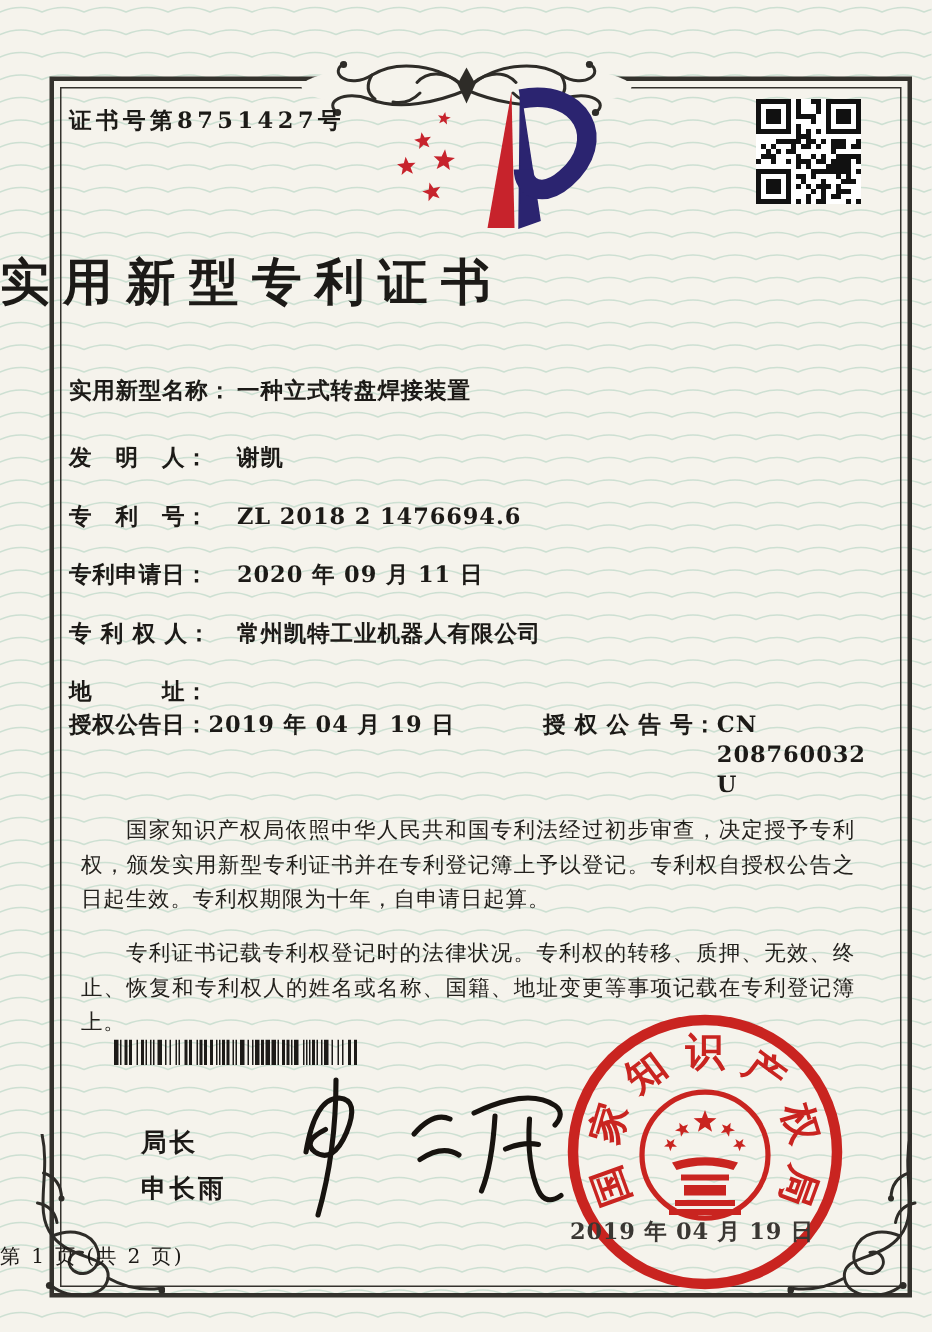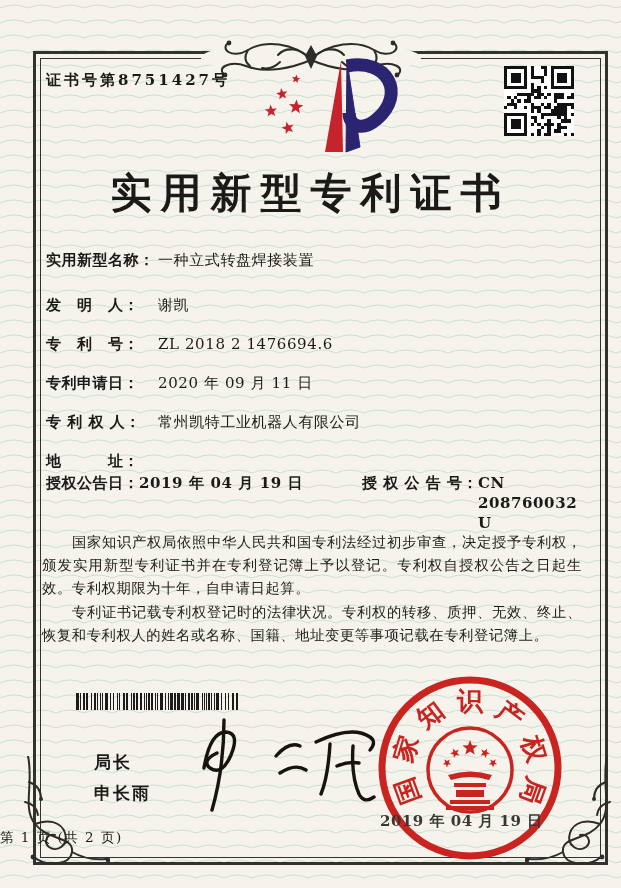--- a/index.html
+++ b/index.html
@@ -9,34 +9,34 @@
     font-family:"DejaVu Serif","Liberation Serif",serif;
   }
   #waves{position:absolute;left:0;top:0;width:621px;height:888px;z-index:0}
   .frame{position:absolute;left:40px;top:58px;right:20px;bottom:30px;border:1.5px solid #34322d;z-index:1}
   .frame::before{content:"";position:absolute;inset:-8px;border:3px solid #34322d}
   .content{position:absolute;inset:0;z-index:2}
   .cert-no{position:absolute;left:46px;top:71px;font-size:15px;letter-spacing:3px;font-weight:700;white-space:pre}
   .logo{position:absolute;left:246px;top:50px;width:166px;height:114px}
   .qr{position:absolute;left:504px;top:66px;width:70px;height:70px}
   .qr svg{display:block;width:100%;height:100%}
-  .title{position:absolute;left:0;right:0;top:166px;text-align:center;font-size:41px;font-weight:700;letter-spacing:9px;white-space:pre}
+  .title{position:absolute;left:0;right:0;top:166px;text-align:left;font-size:33px;font-weight:700;letter-spacing:9px;white-space:pre}
   .fields{position:absolute;left:46px;top:250px;width:534px}
   .row{display:flex;font-size:15px;line-height:20px;margin-bottom:19px}
   .row.first{margin-bottom:25px}
   .row .lab{width:112px;flex:none;font-weight:700;white-space:pre;letter-spacing:.5px}
-  .row .val{font-weight:400;letter-spacing:.6px}
+  .row .val{font-weight:700;letter-spacing:.6px}
   .row.addr{margin-bottom:2px}
   .row.addr .val{max-width:385px;line-height:21px}
   .grant{position:relative;display:flex;font-size:15px;line-height:20px}
   .grant .g2{position:absolute;left:316px;top:0;display:flex}
   .grant .lab{font-weight:700;white-space:pre;letter-spacing:.5px}
   .grant .val{font-weight:600;letter-spacing:.6px}
   .paras{position:absolute;left:42px;top:531px;width:540px;font-size:14.3px;line-height:23.2px;text-align:justify;color:#23211d}
-  .paras p{margin:0;text-indent:2.1em;letter-spacing:.6px}
+  .paras p{margin:12px;text-indent:2.1em;letter-spacing:.6px}
   .barcode{position:absolute;left:75px;top:693px;width:166px;height:17px}
   .signer{position:absolute;left:94px;top:747px;font-size:17px;font-weight:600;line-height:31px;letter-spacing:2px}
   .sig{position:absolute;left:170px;top:712px;width:218px;height:102px;z-index:3}
   .seal{position:absolute;left:374px;top:672px;width:192px;height:192px;z-index:3}
   .seal svg{display:block;width:100%;height:100%}
   .seal-date{position:absolute;left:380px;top:812px;font-size:15px;color:#3a3733;letter-spacing:.5px;z-index:4;white-space:pre;font-weight:600}
   .footer{position:absolute;left:0;right:0;top:829px;text-align:left;font-size:13.5px;letter-spacing:1.5px;z-index:2;white-space:pre}
   .orn-top{position:absolute;left:50%;top:36px;transform:translateX(-50%);width:230px;height:44px;z-index:2}
   .flourish{position:absolute;width:92px;height:116px;z-index:2}
   .flourish.bl{left:18px;bottom:16px}

